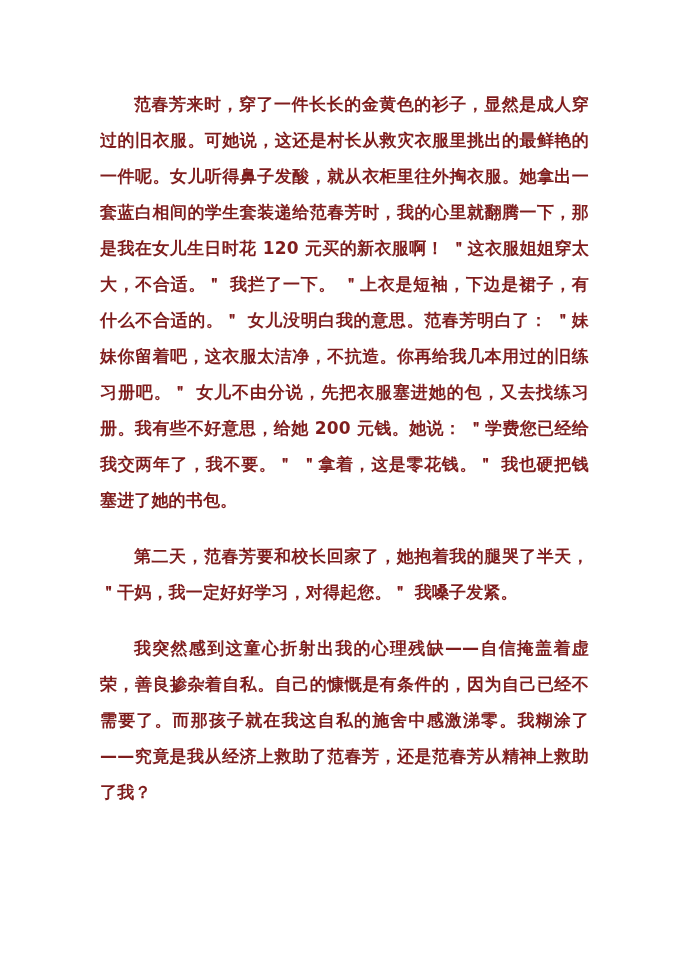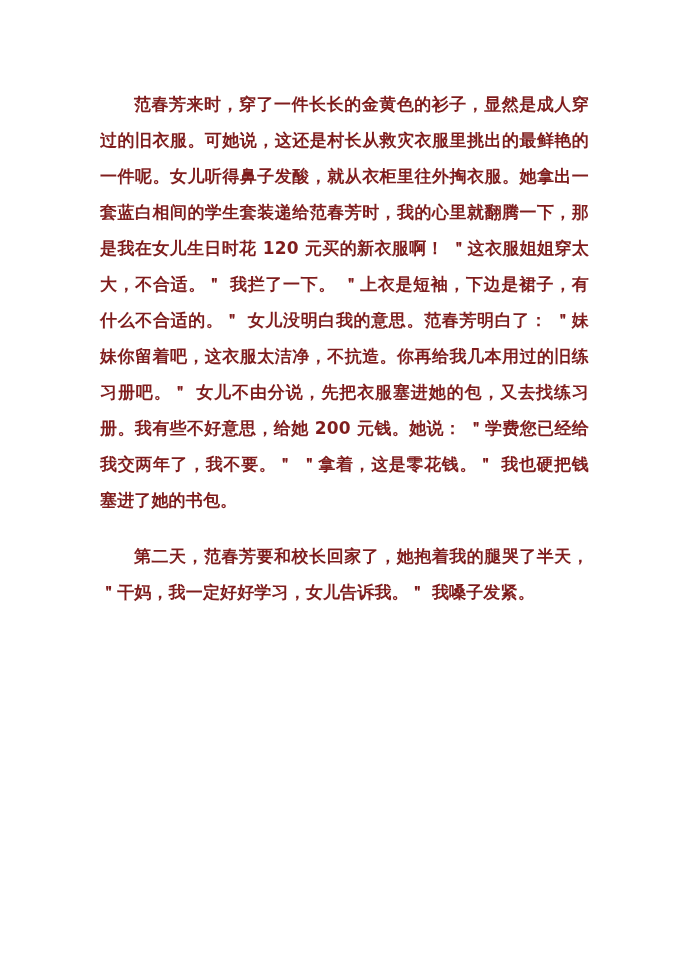--- a/index.html
+++ b/index.html
@@ -46,18 +46,19 @@
   }
 </style>
 </head>
 <body>
 
 <div class="page">
   <div class="doc-body">
 
     <p class="para">范春芳来时，穿了一件长长的金黄色的衫子，显然是成人穿过的旧衣服。可她说，这还是村长从救灾衣服里挑出的最鲜艳的一件呢。女儿听得鼻子发酸，就从衣柜里往外掏衣服。她拿出一套蓝白相间的学生套装递给范春芳时，我的心里就翻腾一下，那是我在女儿生日时花 120 元买的新衣服啊！ ＂这衣服姐姐穿太大，不合适。＂ 我拦了一下。 ＂上衣是短袖，下边是裙子，有什么不合适的。＂ 女儿没明白我的意思。范春芳明白了： ＂妹妹你留着吧，这衣服太洁净，不抗造。你再给我几本用过的旧练习册吧。＂ 女儿不由分说，先把衣服塞进她的包，又去找练习册。我有些不好意思，给她 200 元钱。她说： ＂学费您已经给我交两年了，我不要。＂ ＂拿着，这是零花钱。＂ 我也硬把钱塞进了她的书包。</p>
 
-    <p class="para">第二天，范春芳要和校长回家了，她抱着我的腿哭了半天， ＂干妈，我一定好好学习，女儿告诉我。＂ 我嗓子发紧。</p>
+    <p class="para">第二天，范春芳要和校长回家了，她抱着我的腿哭了半天， ＂干妈，我一定好好学习，对得起您。＂ 我嗓子发紧。</p>
 
 
+    <p class="para">我突然感到这童心折射出我的心理残缺——自信掩盖着虚荣，善良掺杂着自私。自己的慷慨是有条件的，因为自己已经不需要了。而那孩子就在我这自私的施舍中感激涕零。我糊涂了——究竟是我从经济上救助了范春芳，还是范春芳从精神上救助了我？</p>
 
   </div>
 </div>
 
 </body></html>

